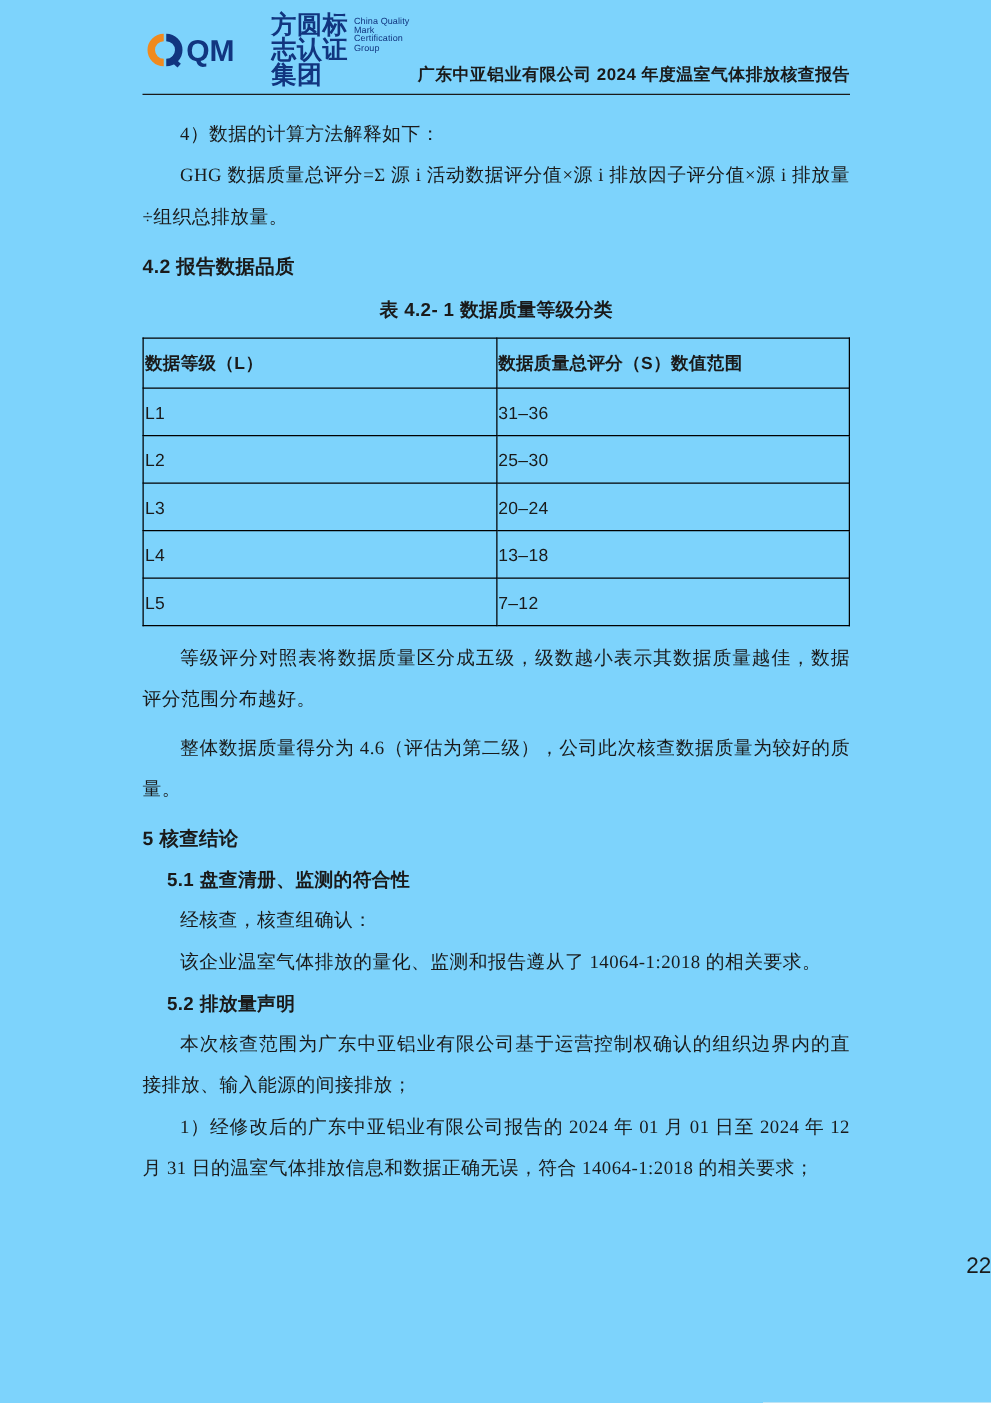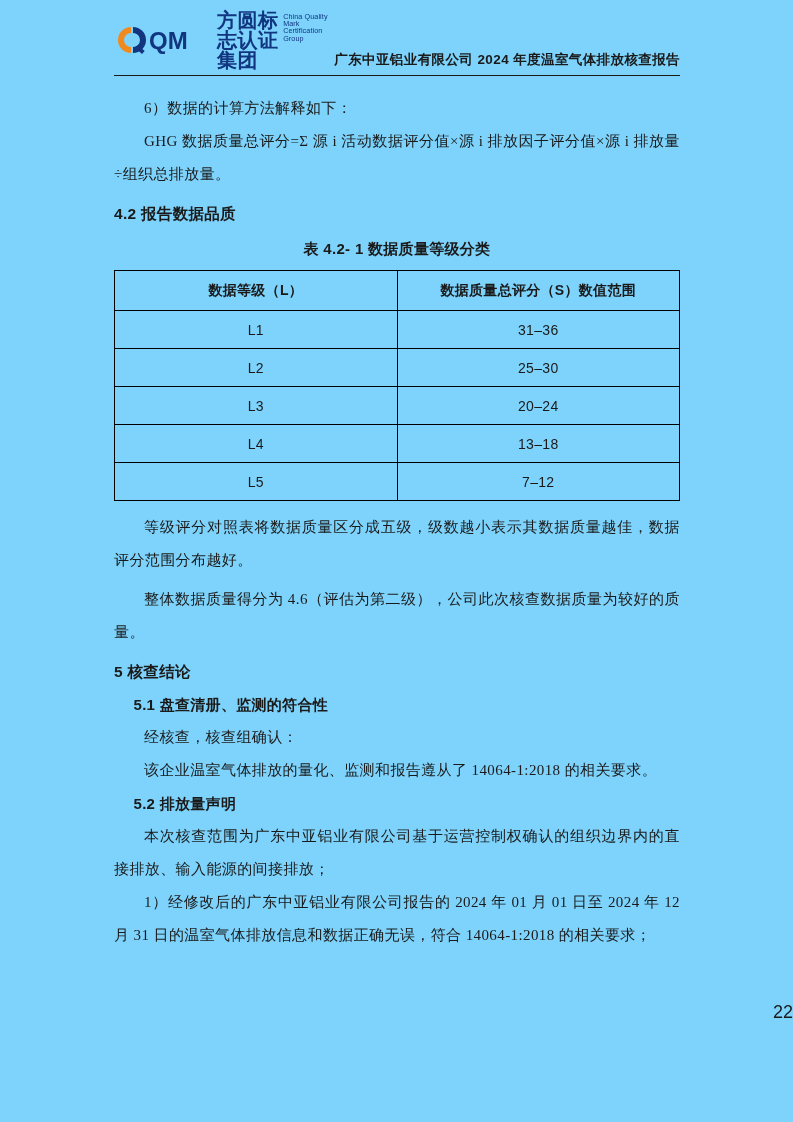--- a/index.html
+++ b/index.html
@@ -129,21 +129,21 @@
   }
   table.data-table {
     border-collapse: collapse;
     width: 566px;
     margin: 0;
     table-layout: fixed;
   }
   table.data-table th,
   table.data-table td {
     border: 1px solid #000000;
-    text-align: center;
+    text-align: left;
     vertical-align: middle;
     height: 35px;
     font-size: 14.5px;
     font-family: "Liberation Serif", serif;
     letter-spacing: 0.3px;
   }
   table.data-table th {
     font-family: "Liberation Sans", sans-serif;
     font-weight: bold;
     font-size: 14px;
@@ -187,21 +187,21 @@
           <span class="logo-cn-sub">China Quality Mark Certification Group</span>
         </span>
       </div>
       <div class="header-title">广东中亚铝业有限公司 2024 年度温室气体排放核查报告</div>
     </div>
     <div class="header-rule"></div>
   </div>
 
   <div class="content">
 
-    <p class="para">6）数据的计算方法解释如下：</p>
+    <p class="para">4）数据的计算方法解释如下：</p>
     <p class="para">GHG 数据质量总评分=Σ 源 i 活动数据评分值×源 i 排放因子评分值×源 i 排放量÷组织总排放量。</p>
 
     <div class="sp-6"></div>
     <h2 class="heading">4.2 报告数据品质</h2>
 
     <div class="table-caption">表 4.2- 1 数据质量等级分类</div>
 
     <table class="data-table">
       <thead>
         <tr>

